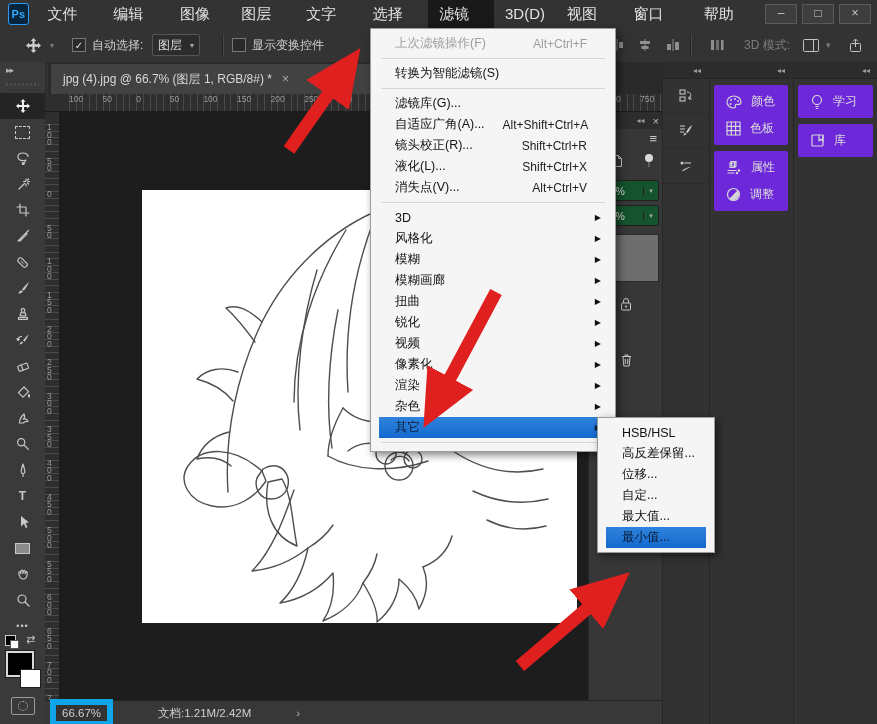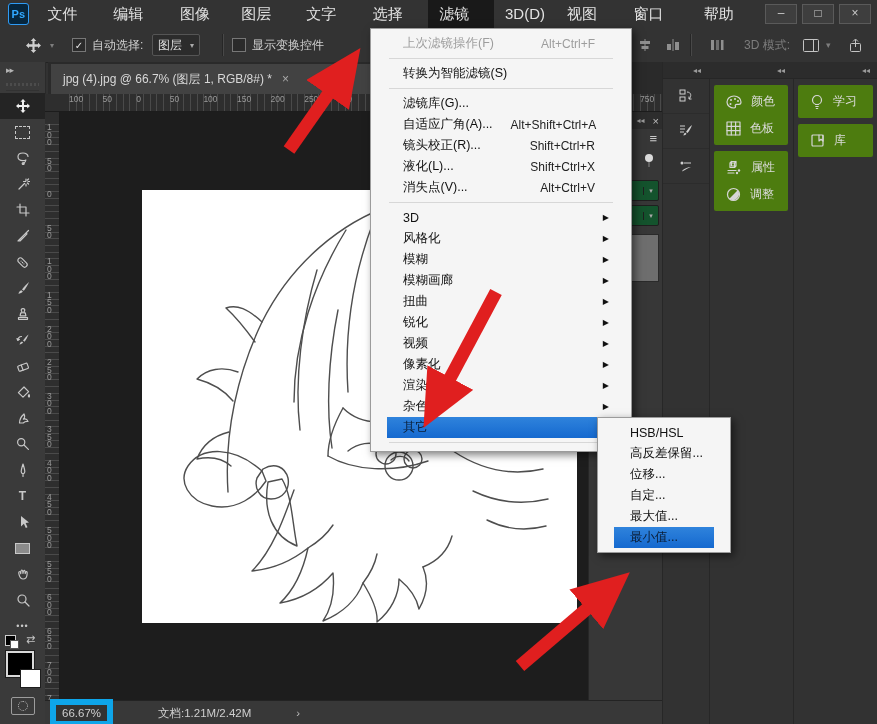--- a/index.html
+++ b/index.html
@@ -93,37 +93,37 @@
   .lp-mid{display:flex;justify-content:center;padding-top:14px}
   .lp-trash{display:flex;justify-content:center;padding-top:40px}
 
   
   #right-dock{left:662px;top:62px;width:215px;height:662px;background:#323232;border-left:1px solid #272727}
   .dock-col{position:absolute;top:0;height:100%}
   .dock-head{height:16px;display:flex;align-items:center;justify-content:flex-end;padding-right:8px;
              color:#9a9a9a;font-size:8px;background:#2c2c2c;border-bottom:1px solid #262626}
   #col-strip{left:0;width:46px;border-right:1px solid #272727}
   .strip-icon{height:34px;display:flex;align-items:center;justify-content:center;border-bottom:1px solid #2c2c2c}
-  .panel-block{background:#4d7c0f;border-radius:2px;margin:6px 5px 0 5px;padding:3px 0}
+  .panel-block{background:#6d28d9;border-radius:2px;margin:6px 5px 0 5px;padding:3px 0}
   .panel-btn{height:27px;display:flex;align-items:center;padding-left:12px;color:#dcdcdc;font-size:12px}
   .panel-btn svg{margin-right:9px}
   .picon{stroke:#d6d6d6;fill:none;stroke-width:1.2;stroke-linecap:round;stroke-linejoin:round}
   #col-mid{left:46px;width:84px;border-right:1px solid #272727}
   #col-right{left:130px;width:85px}
 
   
   #statusbar{left:45px;top:700px;width:617px;height:24px;background:#383838;border-top:1px solid #232323;
              display:flex;align-items:center;color:#cfcfcf;font-size:11.5px}
   #status-zoom{margin-left:5px;padding:2px 6px;border:6px solid #0ea5e9;background:#333}
   #status-doc{margin-left:45px}
   #status-chevron{margin-left:45px;color:#bbb}
 
   
   .wmenu{background:#f5f5f5;border:1px solid #9b9b9b;box-shadow:3px 3px 8px rgba(0,0,0,.5);
-         padding:4px 16px;color:#111;z-index:30}
+         padding:4px 8px;color:#111;z-index:30}
   #filter-menu{left:370px;top:28px;width:228px}
   #filter-submenu{left:597px;top:417px;width:100px}
   .mi{height:21px;display:flex;align-items:center;padding:0 6px 0 16px;font-size:12.5px;white-space:nowrap}
   .mi-label{flex:0 0 auto}
   .mi-sc{margin-left:auto;padding-left:18px;font-size:12px;color:#222}
   .mi-arrow{width:10px;text-align:right;font-size:8px;visibility:hidden;margin-left:4px}
   .mi.has-sub .mi-arrow{visibility:visible}
   .mi.disabled,.mi.disabled .mi-sc{color:#9d9d9d}
   .mi.highlighted{background:linear-gradient(#2f83dc,#1569cf);color:#0a1c33}
   .mi.highlighted .mi-sc{color:#0a1c33}

